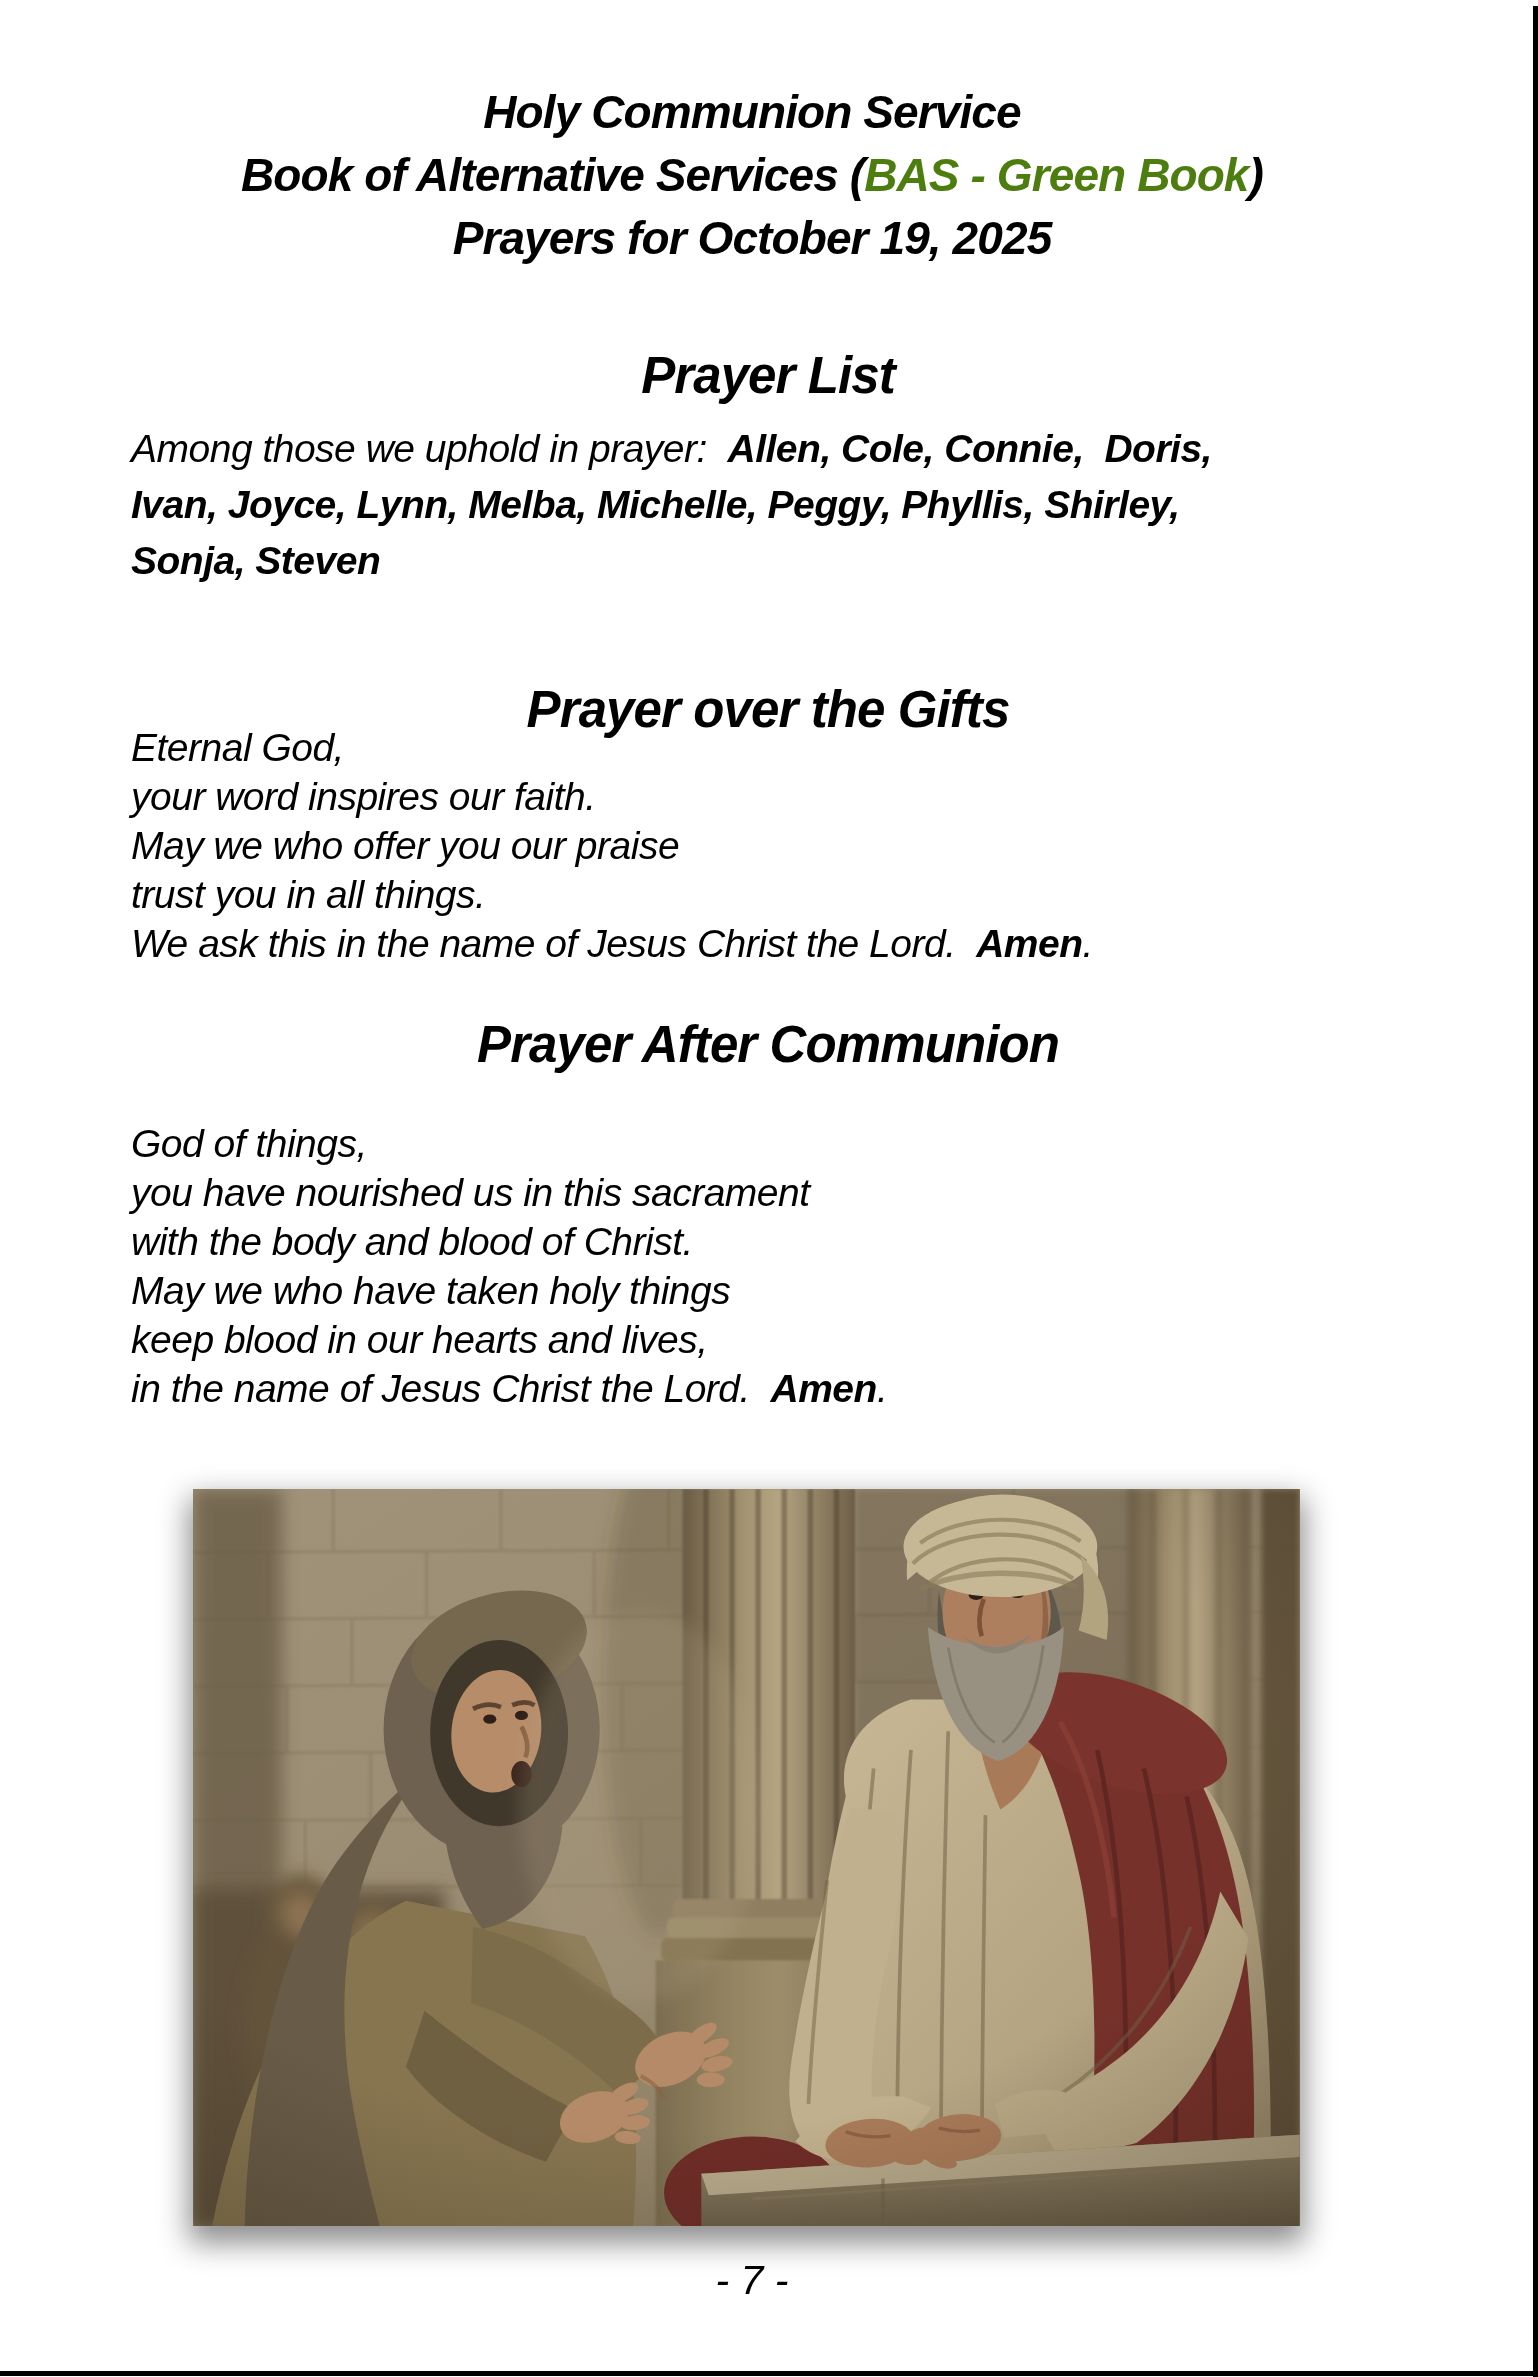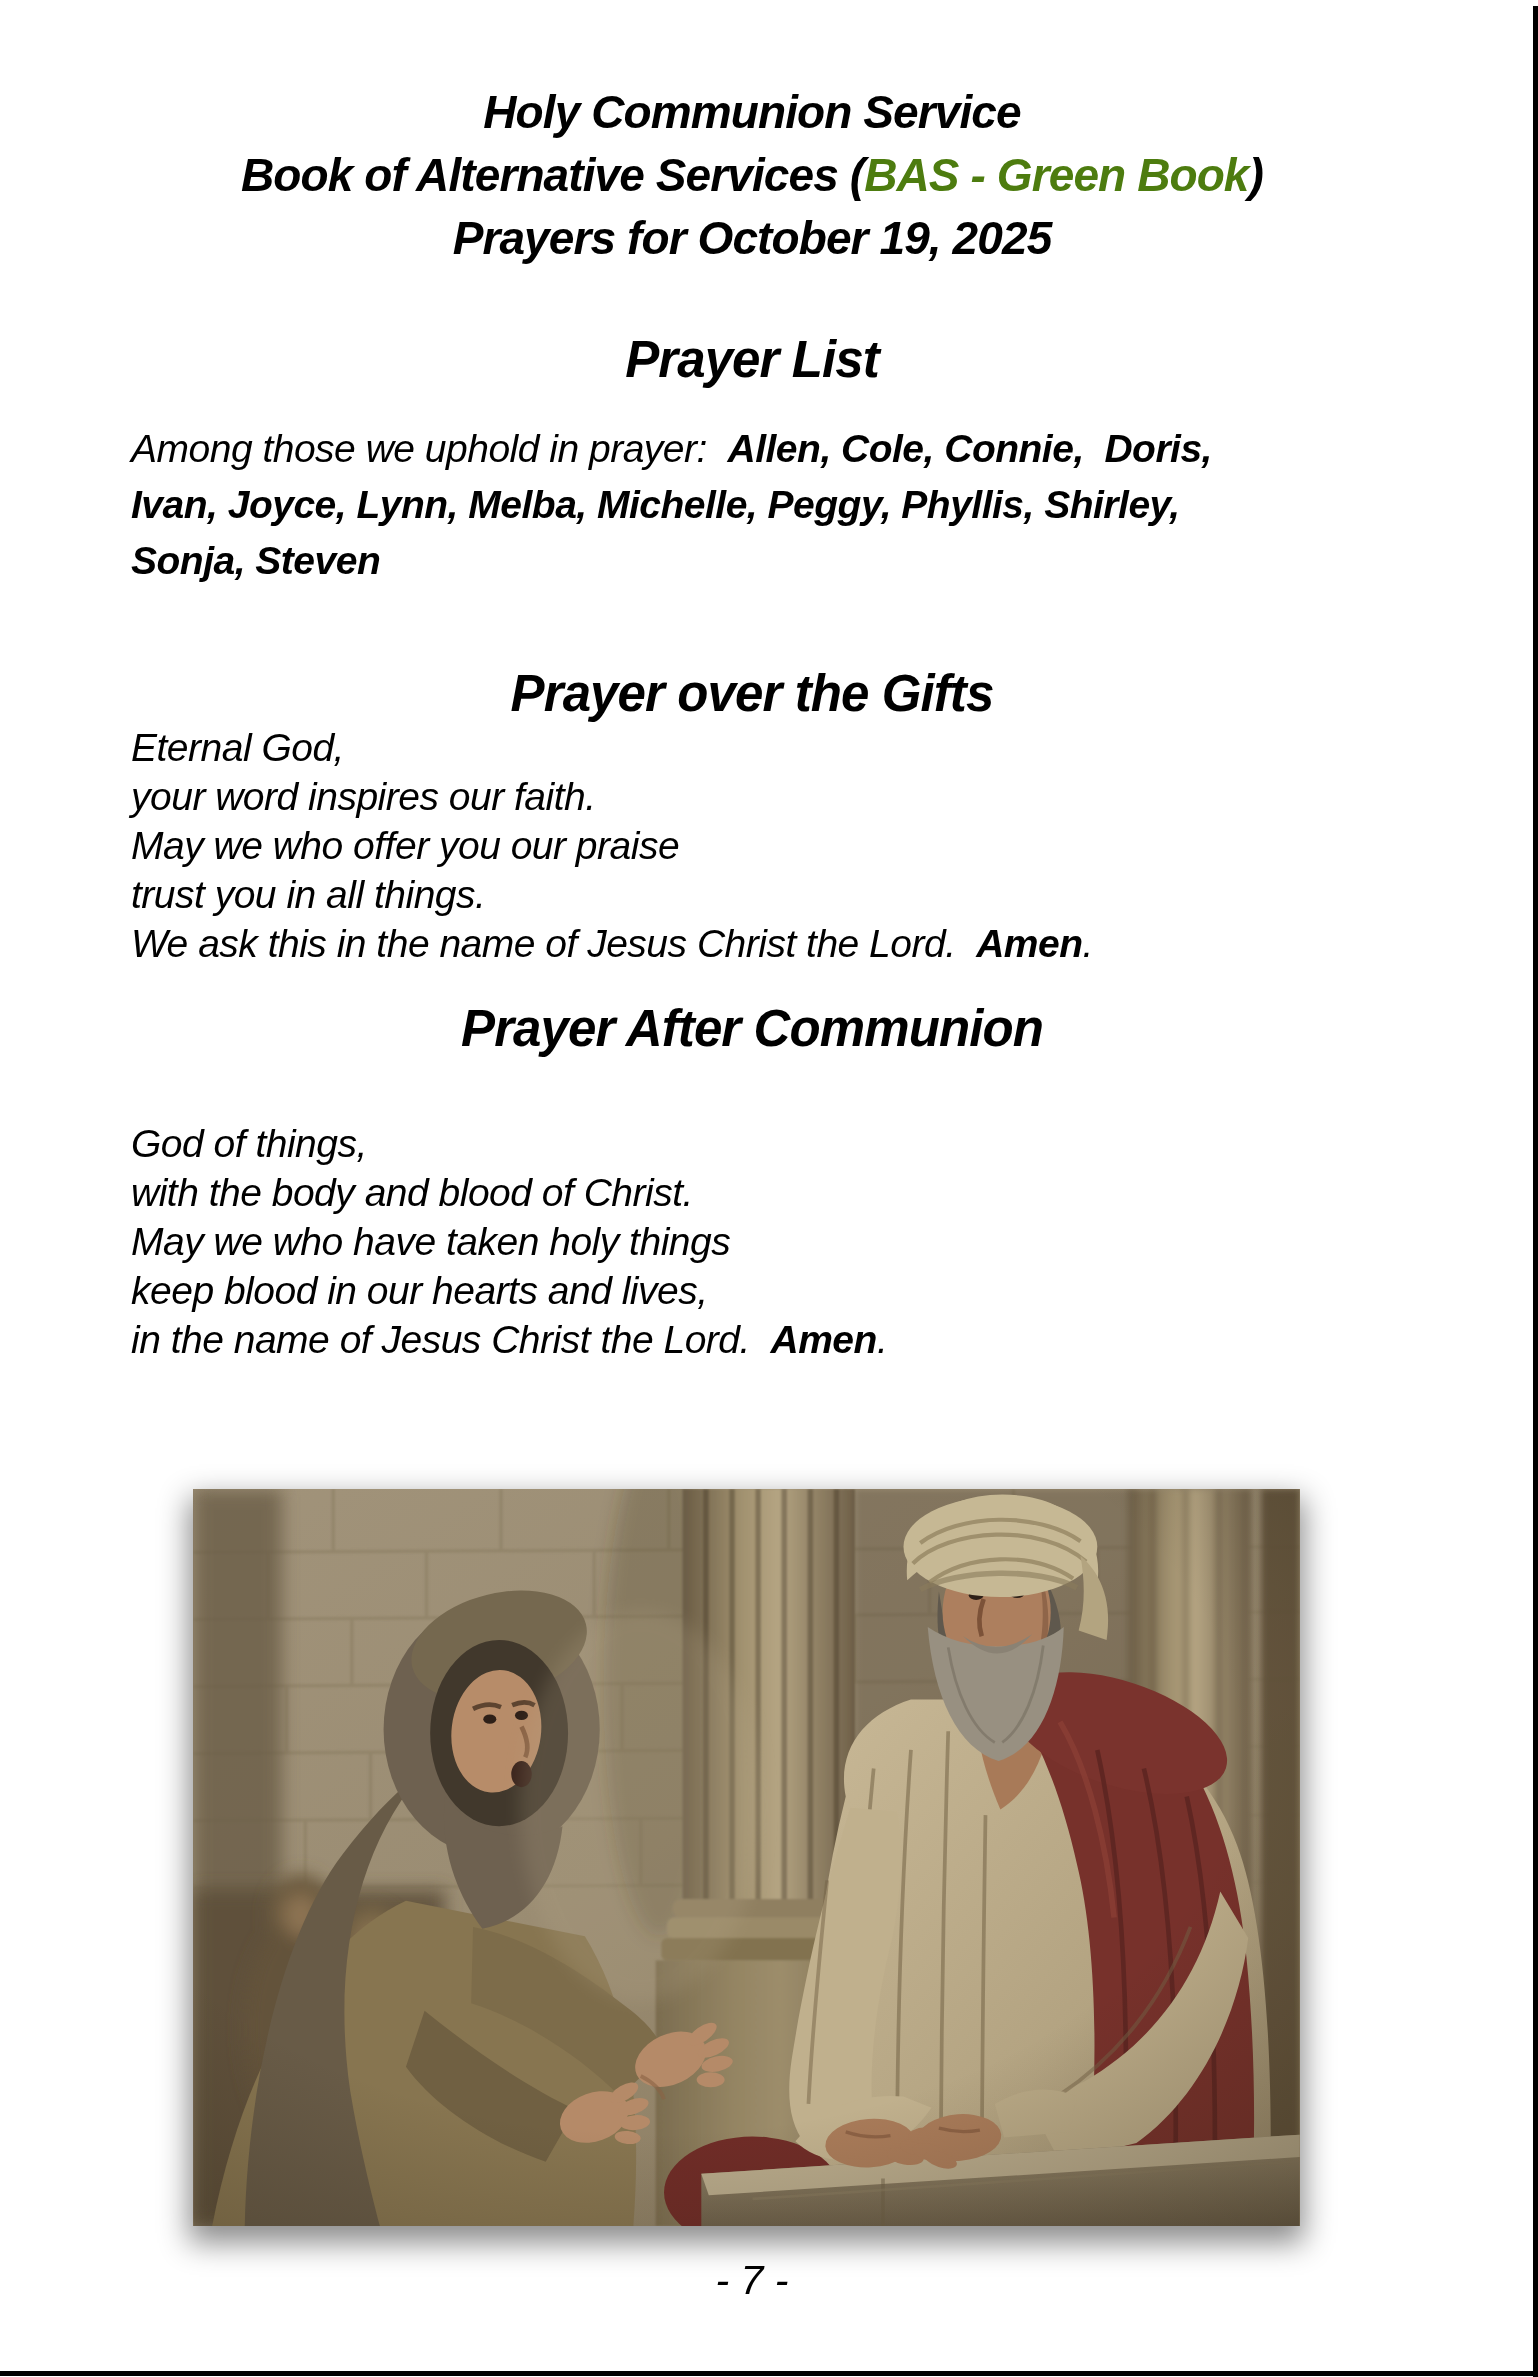--- a/index.html
+++ b/index.html
@@ -14,21 +14,21 @@
   .abs { position:absolute;font-style:italic; }
   .content-col { left:131px; width:1242px; }
   .doc-header {
     top:81px; text-align:center;
     font-size:46px; font-weight:700; line-height:63px;
     letter-spacing:-0.9px;
   }
   .green-text { color:#4d7c0f; }
   .section-title {
     text-align:center; font-size:51px; font-weight:700;
-    line-height:67px; letter-spacing:-0.9px; margin:0;
+    line-height:67px; letter-spacing:-0.9px; margin:16px;
   }
   #title-prayer-list { top:326px; }
   #title-gifts { top:660px; }
   #title-communion { top:995px; }
   .par {
     font-size:39px; line-height:49px; letter-spacing:-0.5px;
     text-align:left;
   }
   .par .line { white-space:pre-wrap; }
   #par-prayer-list { top:421px; line-height:56px; }
@@ -70,20 +70,21 @@
     <div class="line">Eternal God,</div>
     <div class="line">your word inspires our faith.</div>
     <div class="line">May we who offer you our praise</div>
     <div class="line">trust you in all things.</div>
     <div class="line"><span>We ask this in the name of Jesus Christ the Lord.  </span><span class="b">Amen</span><span>.</span></div>
   </div>
 
   <h2 class="abs content-col section-title" id="title-communion">Prayer After Communion</h2>
   <div class="abs content-col par" id="par-communion">
     <div class="line">God of things,</div>
+    <div class="line">you have nourished us in this sacrament</div>
     <div class="line">with the body and blood of Christ.</div>
     <div class="line">May we who have taken holy things</div>
     <div class="line">keep blood in our hearts and lives,</div>
     <div class="line"><span>in the name of Jesus Christ the Lord.  </span><span class="b">Amen</span><span>.</span></div>
   </div>
 
   <div class="abs photo-frame">
     <svg viewBox="0 0 1187 791" role="img" aria-label="Woman in a hooded brown shawl pleading with open upturned hands before a bearded man wearing a cream turban and dark red shawl who leans on a stone ledge, with stone block wall, columns and blurred onlookers behind">
       <defs>
         <linearGradient id="wallG" x1="0" y1="0" x2="1" y2="1">

